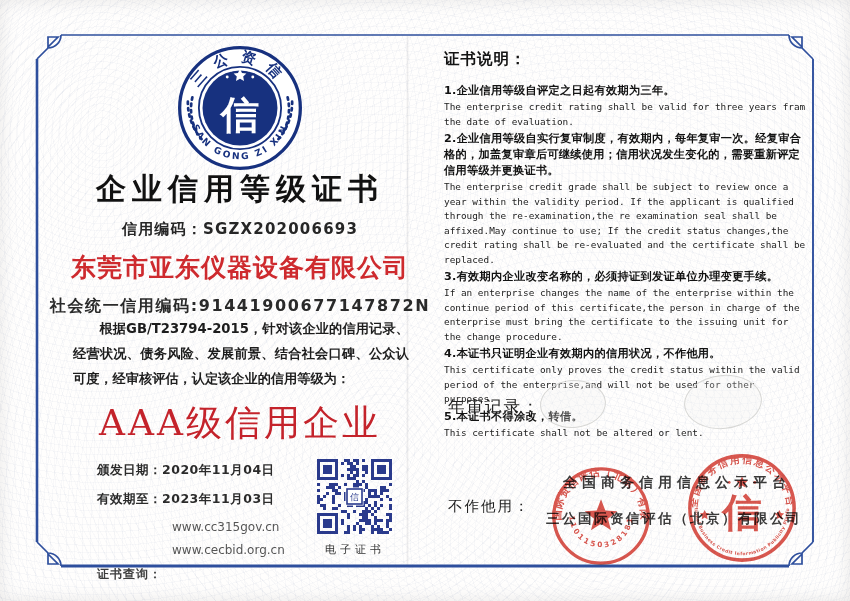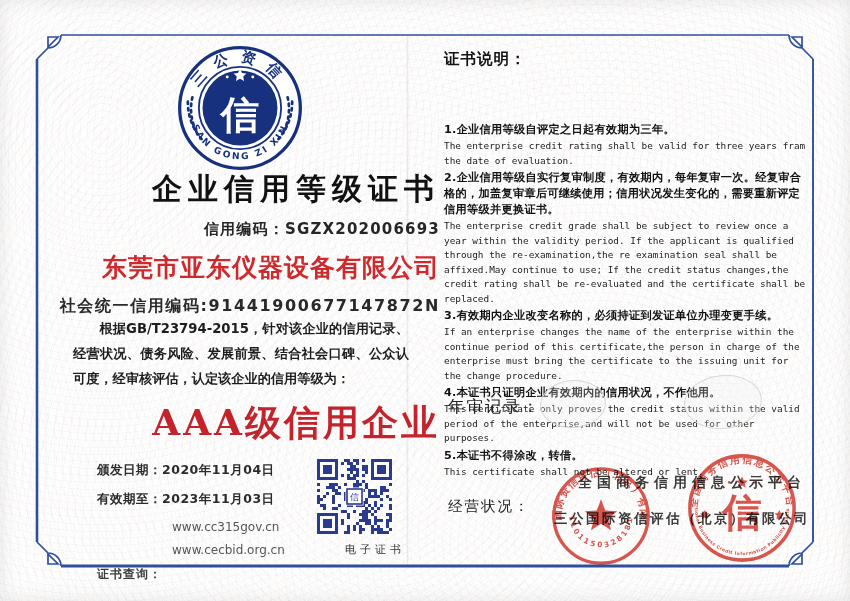--- a/index.html
+++ b/index.html
@@ -18,37 +18,37 @@
       repeating-radial-gradient(circle at 70% 90%, rgba(100,120,165,.045) 0 1px, transparent 1px 8px),
       #fffefd;
     box-shadow:inset 0 0 18px rgba(120,120,120,.18);
   }
   .fold{
     position:absolute;left:406px;top:36px;width:3px;height:529px;
     background:linear-gradient(to right, rgba(130,130,140,.0), rgba(130,130,140,.14), rgba(130,130,140,.0));
   }
   svg.frame{position:absolute;left:0;top:0;}
   .abs{position:absolute;}
-  .center{text-align:right;}
+  .center{text-align:center;}
   
   .title{font-family:"DejaVu Serif",serif;font-weight:900;font-size:30px;letter-spacing:6px;color:#111;}
   .subtitle{margin-top:5px;font-size:9.3px;font-weight:700;letter-spacing:2.4px;color:#161616;}
   .credit-no{margin-top:10px;font-size:15px;font-weight:700;letter-spacing:1.2px;color:#262626;}
   .company{margin-top:12px;font-size:25px;font-weight:800;letter-spacing:1px;color:#ce2a2e;}
   .uscc{margin-top:12px;font-size:16px;font-weight:700;letter-spacing:1.6px;color:#2a2a2a;}
   .para{font-size:13.2px;font-weight:600;line-height:25px;text-align:justify;text-indent:2em;color:#1d1d1d;}
-  .grade{font-family:"DejaVu Serif",serif;font-size:36px;font-weight:700;letter-spacing:3px;color:#c4232b;}
+  .grade{font-family:"DejaVu Serif",serif;font-size:36px;font-weight:400;letter-spacing:3px;color:#c4232b;}
   .meta-row{font-size:12.5px;font-weight:700;color:#2b2b2b;margin-bottom:12px;letter-spacing:.5px;}
   .query{display:flex;font-size:12px;color:#4a4a4a;margin-top:6px;}
   .query .lbl{font-weight:700;color:#3d3d3d;margin-right:10px;letter-spacing:1px;margin-top:46px;}
   .query .urls div{margin-bottom:9px;color:#555;}
   .qr-caption{font-size:11px;letter-spacing:4px;color:#333;}
   
   .heading{font-size:15.5px;font-weight:700;letter-spacing:1px;color:#141414;}
-  .notes{width:362px;margin-top:39px;}
+  .notes{width:362px;}
   .notes .zh{font-size:11.2px;font-weight:700;color:#121212;line-height:16px;letter-spacing:.3px;}
   .notes .en{font-family:"DejaVu Sans Mono",monospace;font-size:9.4px;color:#222;line-height:14.5px;margin:1px 0 2px;}
   .annual{font-size:16.5px;letter-spacing:2px;color:#222;}
   .oval{position:absolute;border:1px solid #d7d7d5;border-radius:50%;background:rgba(240,240,238,.25);}
   .issuer-lbl{font-size:14.5px;letter-spacing:2px;color:#222;}
   .issuer-l1{font-size:14px;letter-spacing:5px;color:#3a3a3a;font-weight:600;}
   .issuer-l2{font-size:13.5px;letter-spacing:2.5px;color:#3a3a3a;font-weight:600;}
   .stamp{mix-blend-mode:multiply;opacity:.9;}
 </style>
 </head>
@@ -361,21 +361,21 @@
   <div>
     <div class="zh">5.本证书不得涂改，转借。</div>
     <div class="en">This certificate shall not be altered or lent.</div>
   </div>
 </div>
 
 <div class="abs annual" style="left:448px;top:396px;">年审记录：</div>
 <div class="oval" style="left:540px;top:380px;width:64px;height:46px;transform:rotate(-4deg);"></div>
 <div class="oval" style="left:684px;top:375px;width:76px;height:52px;transform:rotate(-6deg);"></div>
 
-<div class="abs issuer-lbl" style="left:448px;top:497px;">经营状况：</div>
+<div class="abs issuer-lbl" style="left:448px;top:497px;">不作他用：</div>
 <div class="abs center issuer-l1" style="left:548px;top:474px;width:258px;">全国商务信用信息公示平台</div>
 <div class="abs center issuer-l2" style="left:538px;top:510px;width:272px;">三公国际资信评估（北京）有限公司</div>
 
 <svg class="abs stamp" style="left:547px;top:462px;" width="108" height="108" viewBox="0 0 110 110">
   <defs>
     <path id="s1top" d="M 14,55 A 41,41 0 0 1 96,55"></path>
     <path id="s1bot" d="M 23,55 A 32,32 0 0 0 87,55"></path>
   </defs>
   <circle cx="55" cy="55" r="48" stroke="#d5443b" stroke-width="3.4" fill="none"></circle>
   <path fill="#d5443b" d="M55,38 l4.4,11.4 12.2,.7 -9.5,7.7 3.1,11.8 -10.2,-6.6 -10.2,6.6 3.1,-11.8 -9.5,-7.7 12.2,-.7 Z"></path>

